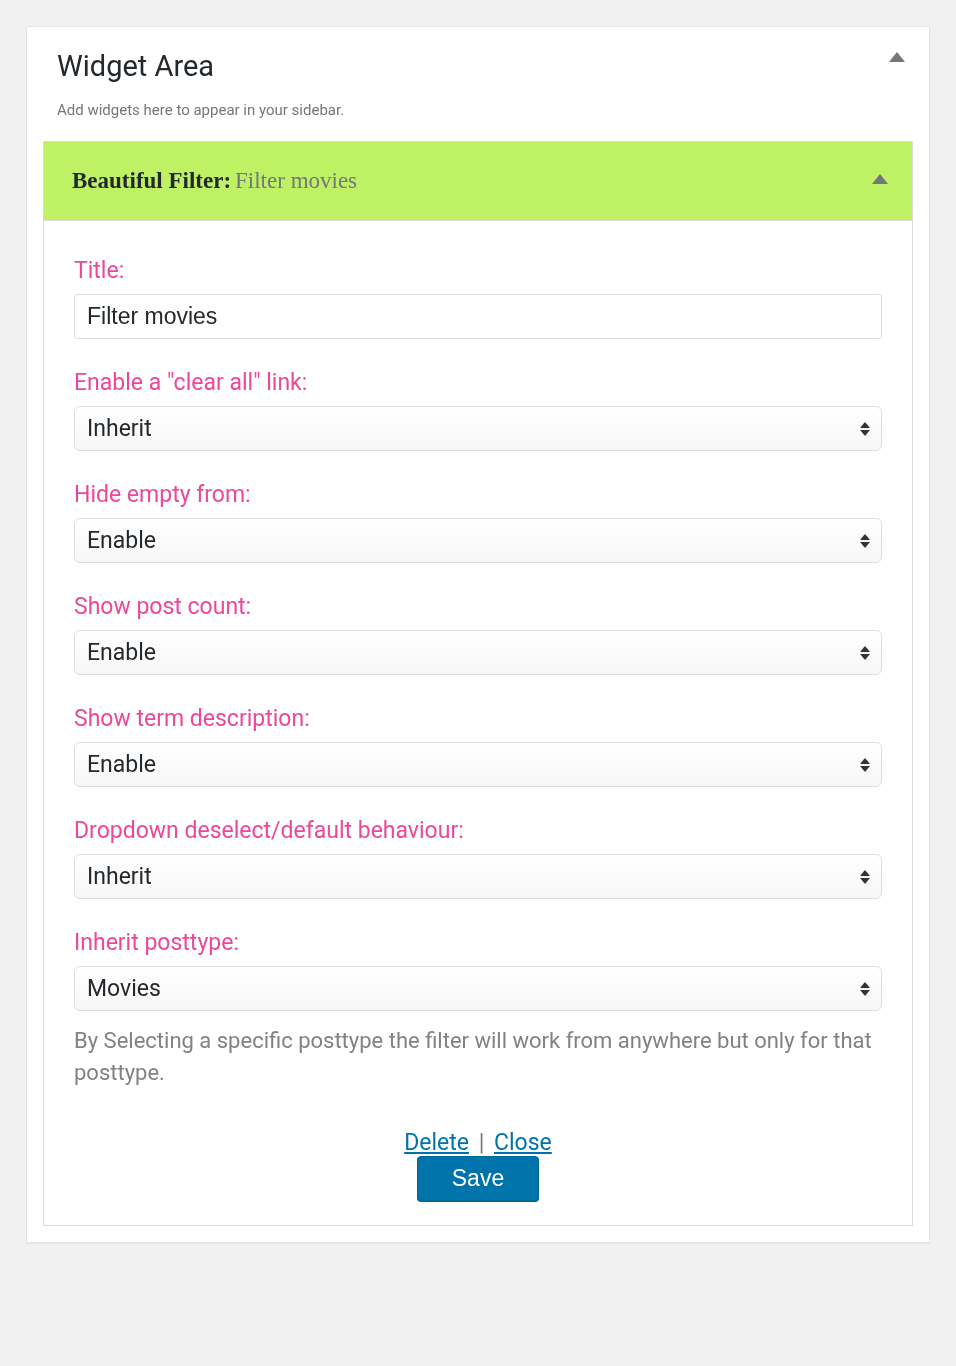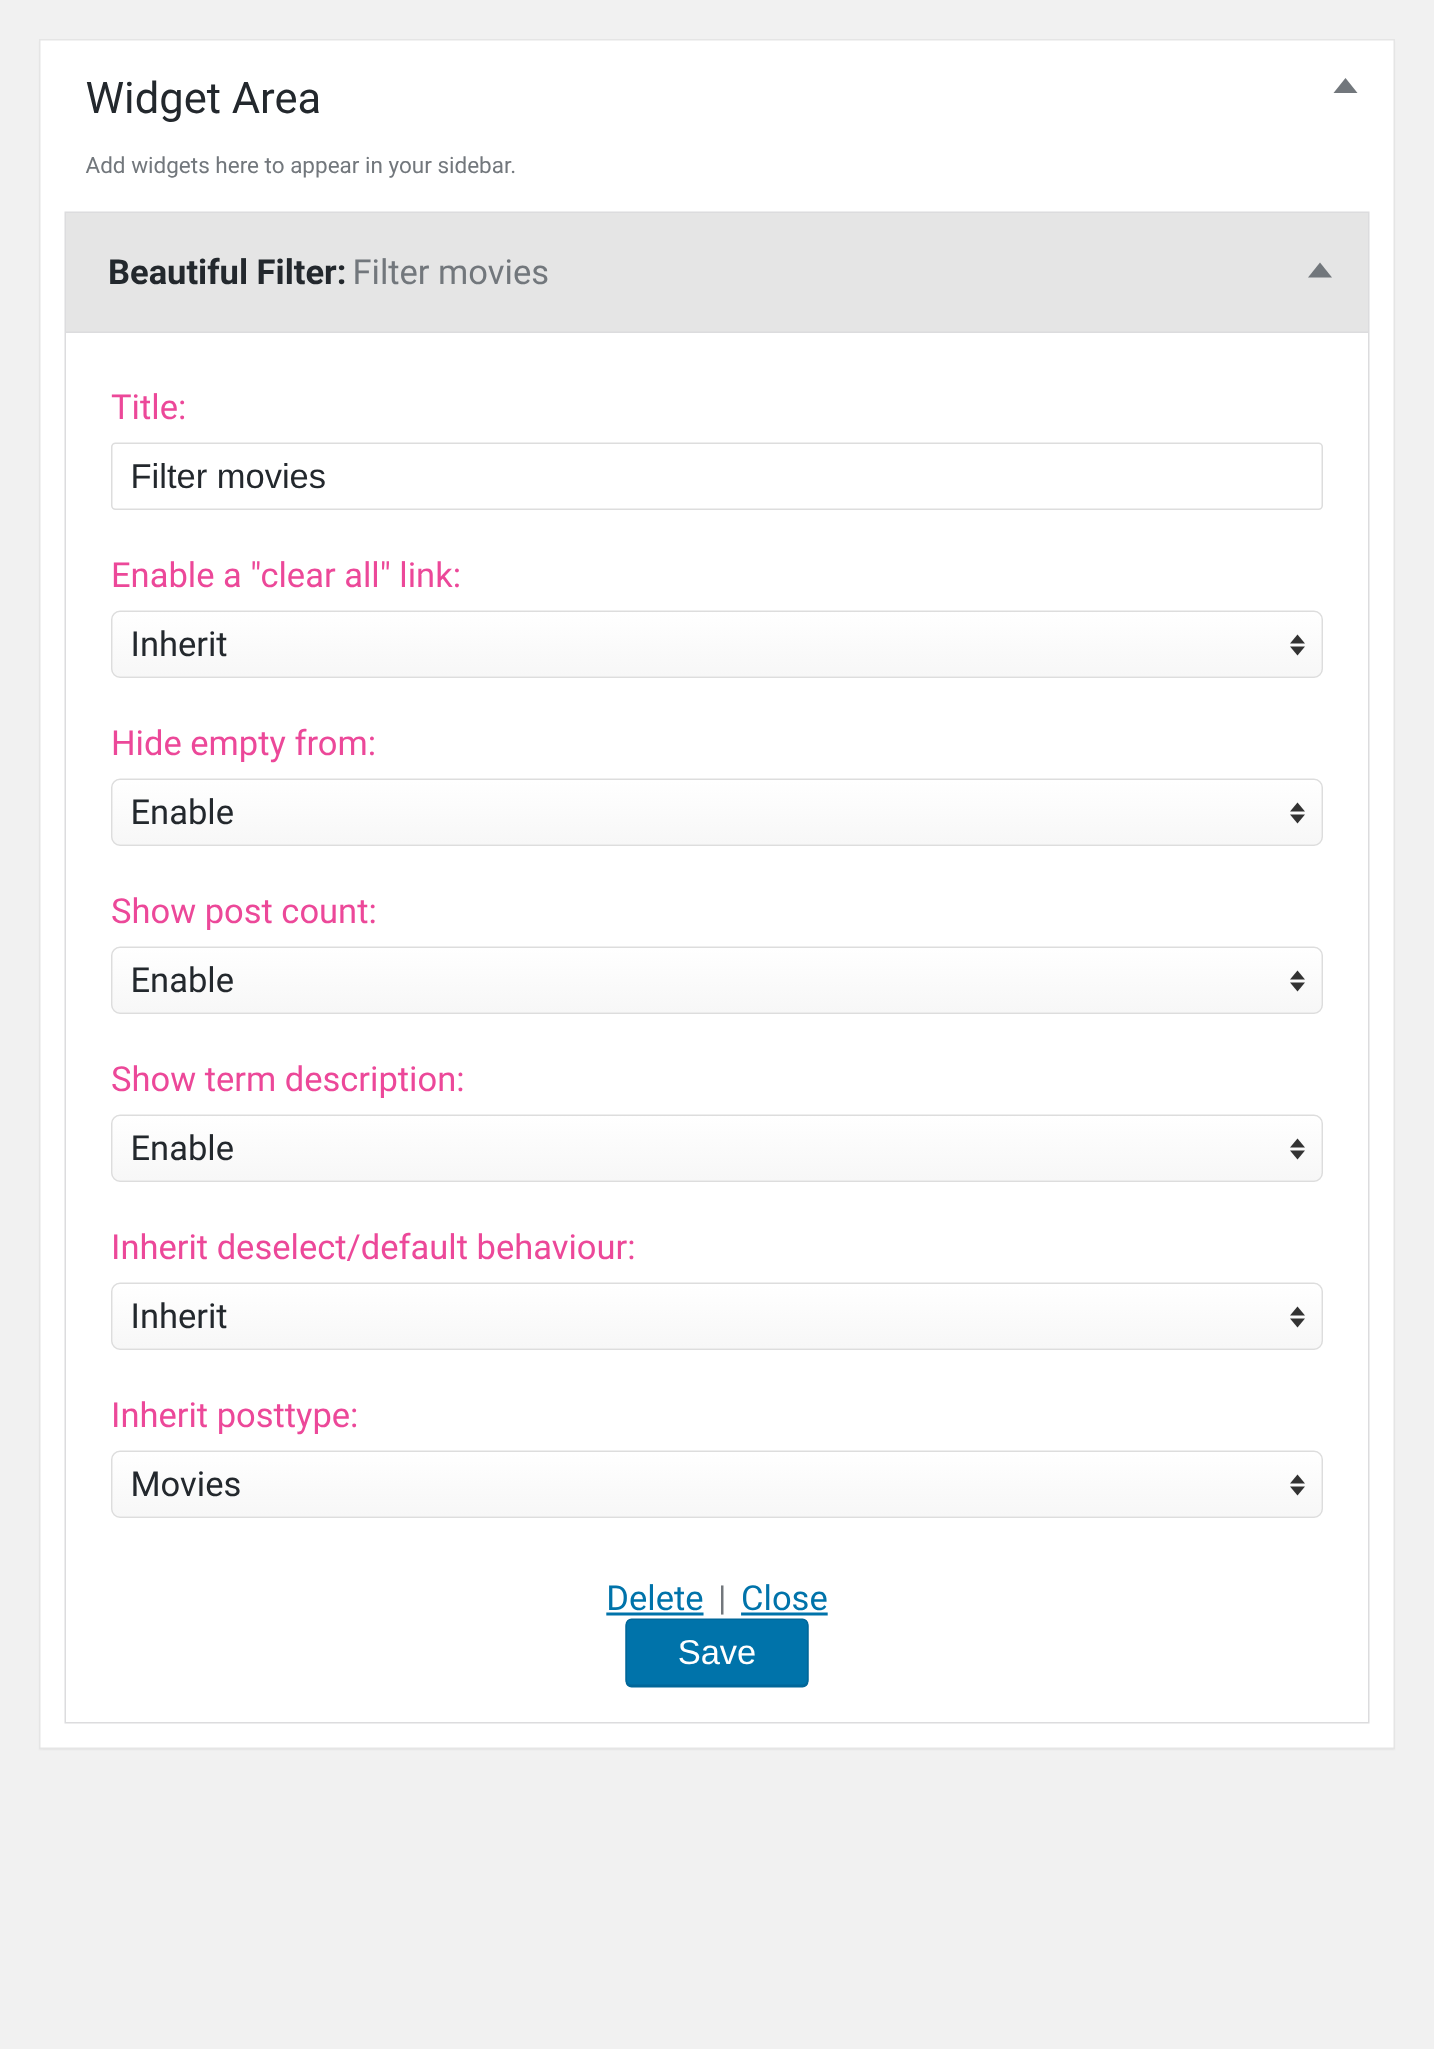--- a/index.html
+++ b/index.html
@@ -36,25 +36,26 @@
     top: 20px;
     right: 24px;
     cursor: pointer;
     color: #72777c;
   }
   .widget {
     margin: 0 16px 16px 16px;
     border: 1px solid #dcdcde;
   }
   .widget-header {
-    background: #e5e5e5;
+    background: #bef264;
     border-bottom: 1px solid #dcdcde;
     padding: 26px 28px;
     position: relative;
     cursor: pointer;
+    font-family: Liberation Serif, serif;
   }
   .widget-title {
     font-size: 23px;
     font-weight: 700;
     color: #23282d;
   }
   .widget-subtitle {
     font-size: 23px;
     font-weight: 400;
     color: #72777c;
@@ -236,39 +237,40 @@
         <div class="select-wrap">
           <div class="select">Enable</div>
           <span class="select-arrows">
               <span class="up"></span>
               <span class="down"></span>
             </span>
         </div>
       </div>
 
       <div class="field">
-        <label class="field-label">Inherit deselect/default behaviour:</label>
+        <label class="field-label">Dropdown deselect/default behaviour:</label>
         <div class="select-wrap">
           <div class="select">Inherit</div>
           <span class="select-arrows">
               <span class="up"></span>
               <span class="down"></span>
             </span>
         </div>
       </div>
 
       <div class="field" style="margin-bottom:0">
         <label class="field-label">Inherit posttype:</label>
         <div class="select-wrap">
           <div class="select">Movies</div>
           <span class="select-arrows">
               <span class="up"></span>
               <span class="down"></span>
             </span>
         </div>
+        <p class="help-text">By Selecting a specific posttype the filter will work from anywhere but only for that posttype.</p>
       </div>
 
       <div class="actions">
         <span class="action-links">
           <a>Delete</a><span class="sep"> | </span><a>Close</a>
         </span>
         <button class="save-btn">Save</button>
       </div>
 
     </div>

